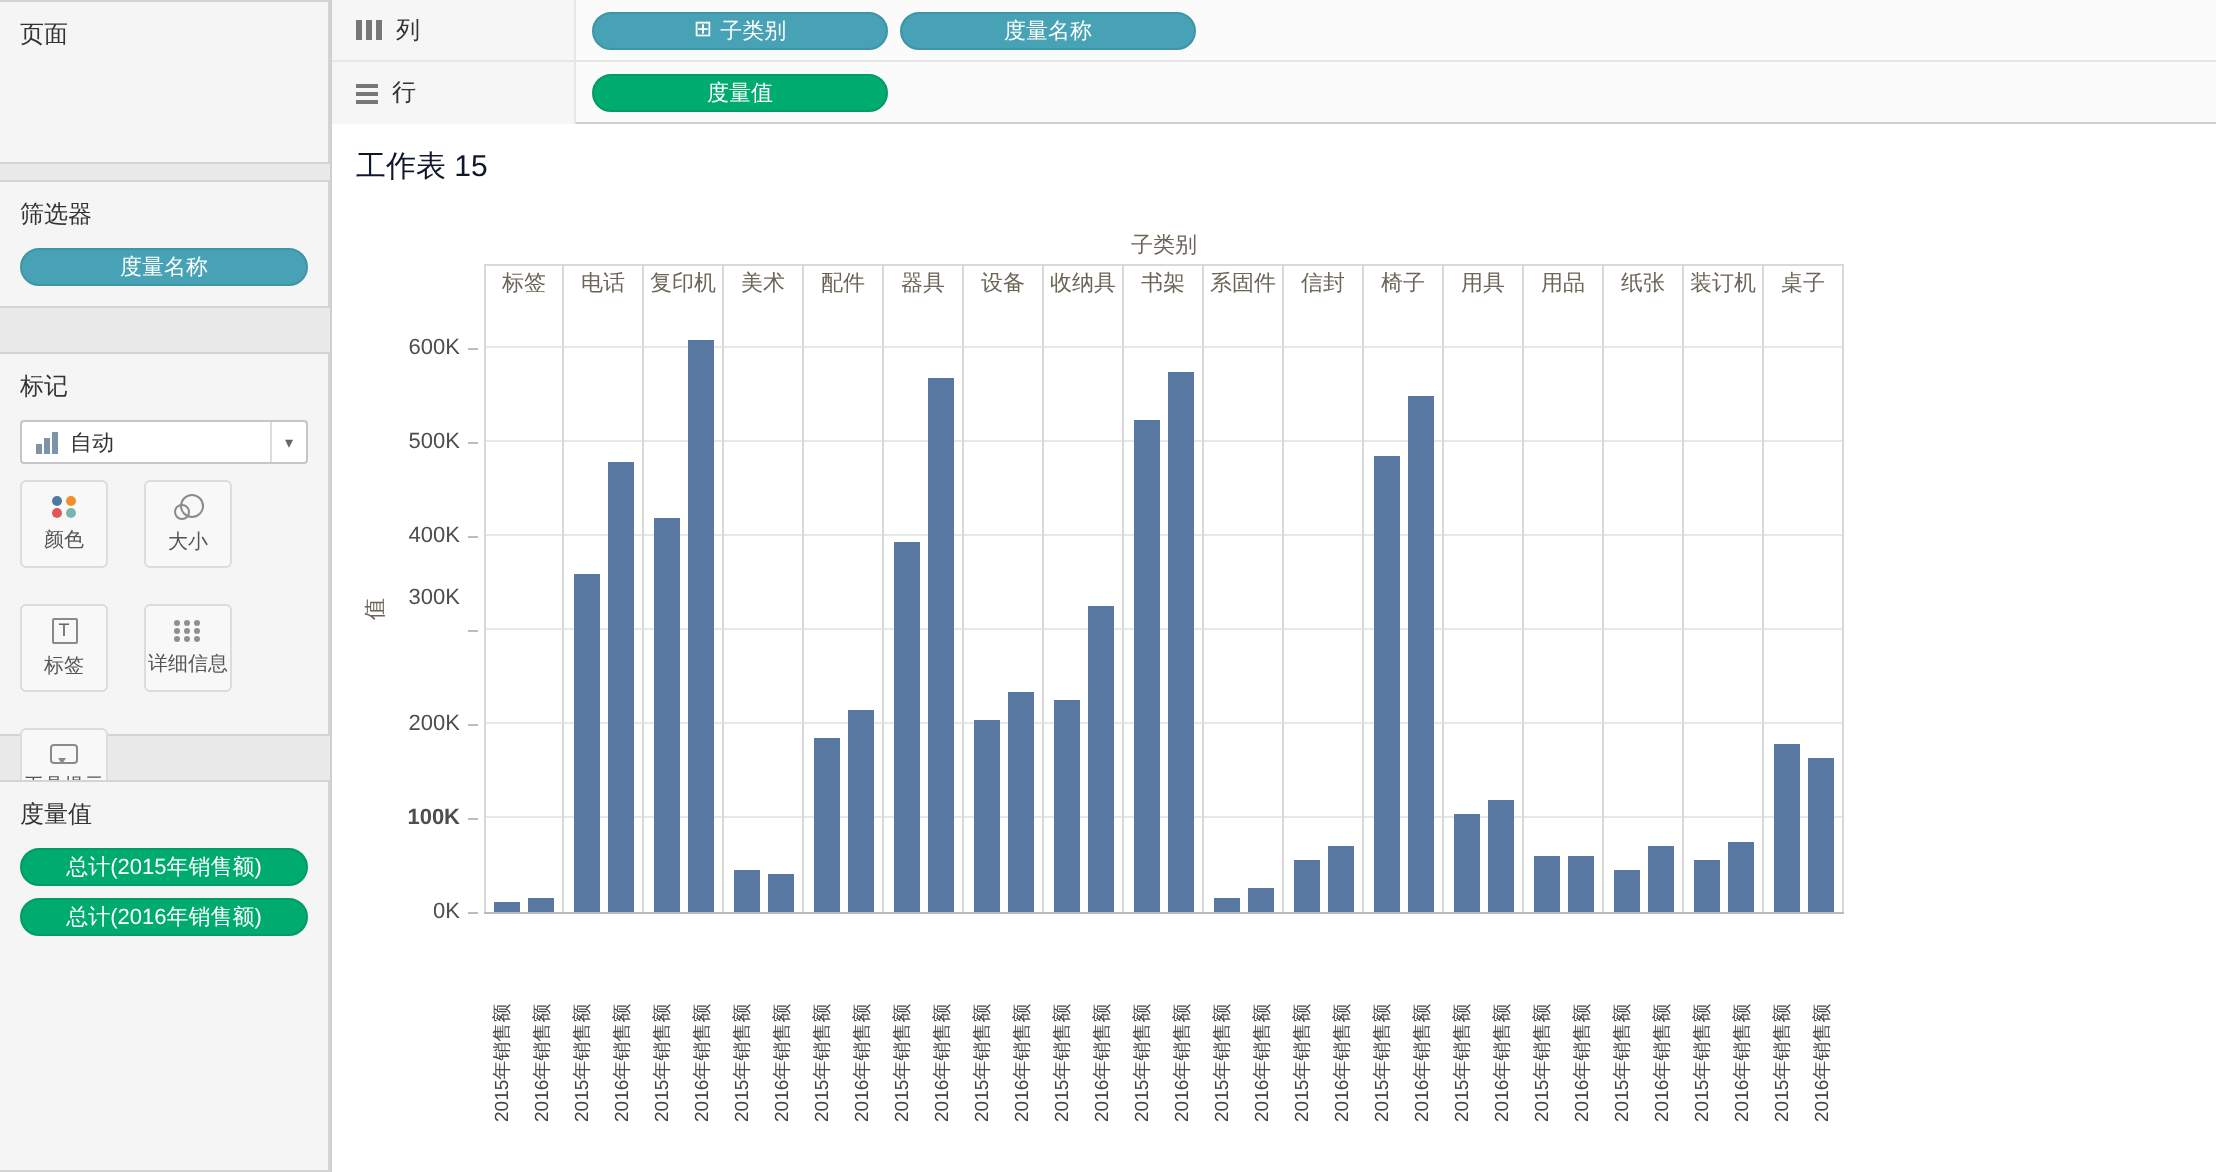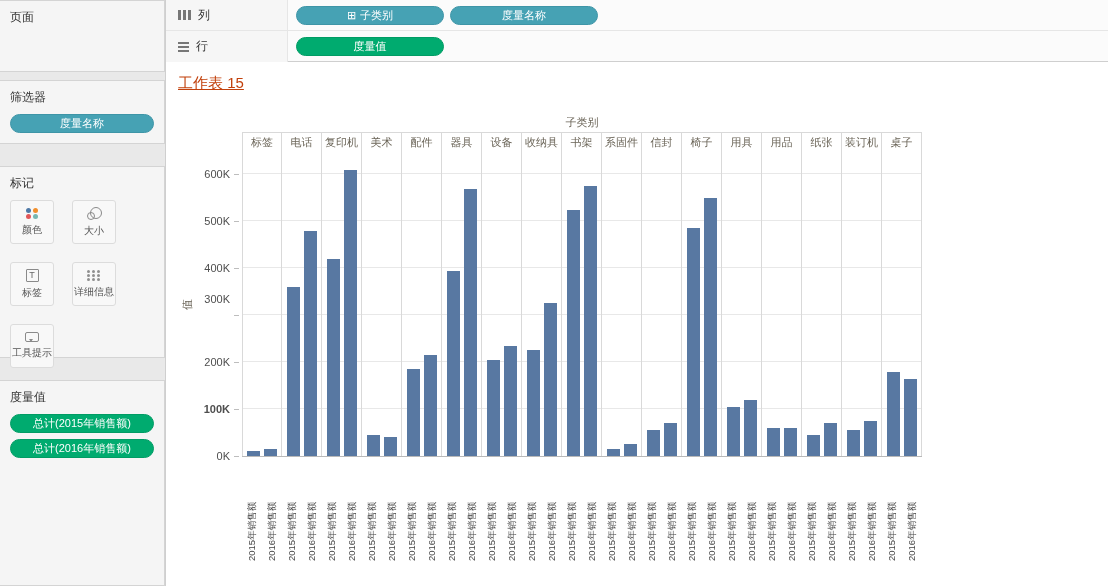--- a/index.html
+++ b/index.html
@@ -14,21 +14,21 @@
   
   .sidebar {
     width:166px; height:586px; background:#e9e9e9;
     border-right:1px solid #cfcfcf; display:flex; flex-direction:column;
   }
   .panel {
     background:#f5f5f5; border:1px solid #d4d4d4; padding:8px 10px;
     width:166px; margin-left:-1px;
   }
   .panel-title { font-size:12px; color:#333; margin-bottom:8px; }
-  .panel.pages { height:72px; }
+  .panel.pages { height:82px; }
   .panel.filters { height:64px; margin-top:8px; }
   .panel.marks { height:192px; margin-top:22px; }
   .panel.measures { flex:1; margin-top:22px; }
 
   .pill {
     height:19px; border-radius:10px; color:#fff; font-size:11px;
     display:flex; align-items:center; justify-content:center; gap:4px;
     white-space:nowrap; overflow:hidden; cursor:default;
   }
   .pill.teal { background:#46a2b4; border:1px solid #3e95a7; }
@@ -83,21 +83,21 @@
   .shelf-label { font-size:12px; color:#333; }
   .ic-cols { display:flex; gap:2px; }
   .ic-cols i { display:block; width:3px; height:10px; background:#777; }
   .ic-rows { display:flex; flex-direction:column; gap:2px; }
   .ic-rows i { display:block; width:11px; height:2px; background:#777; }
   .shelf-pills { display:flex; gap:6px; padding-left:8px; }
   .shelf-pill { width:148px; }
 
   
   .sheet { flex:1; background:#fff; padding:12px 0 0 12px; position:relative; }
-  .sheet-title { font-size:15px; color:#c2410c; height:24px; margin-bottom:14px;text-decoration:underline; }
+  .sheet-title { font-size:15px; color:#0f172a; height:24px; margin-bottom:14px; }
 
   .chart {
     display:grid;
     grid-template-columns:18px 46px 680px;
     grid-template-rows:20px 20px 305px 114px;
   }
   .field-label-cell { grid-column:3; grid-row:1; display:flex; align-items:center; justify-content:center; font-size:11px; color:#6b6558; }
   .header-row { grid-column:3; grid-row:2; display:flex; border-top:1px solid #d9d9d9; }
   .hcell {
     width:40px; border-right:1px solid #d9d9d9; text-align:center; font-size:11px;
@@ -141,20 +141,29 @@
     <div class="panel filters">
       <div class="panel-title">筛选器</div>
       <div class="pill teal">
         <span>度量名称</span>
       </div>
     </div>
 
     <div class="panel marks">
       <div class="panel-title">标记</div>
 
+      <div class="type-select">
+        <span class="ic-bars">
+            <i></i>
+            <i></i>
+            <i></i>
+          </span>
+        <span class="type-value">自动</span>
+        <span class="caret-box">▾</span>
+      </div>
 
       <div class="marks-grid">
         <div class="mark-btn">
           <span class="ic-color">
               <i></i>
               <i></i>
               <i></i>
               <i></i>
             </span>
           <span class="lbl">颜色</span>

